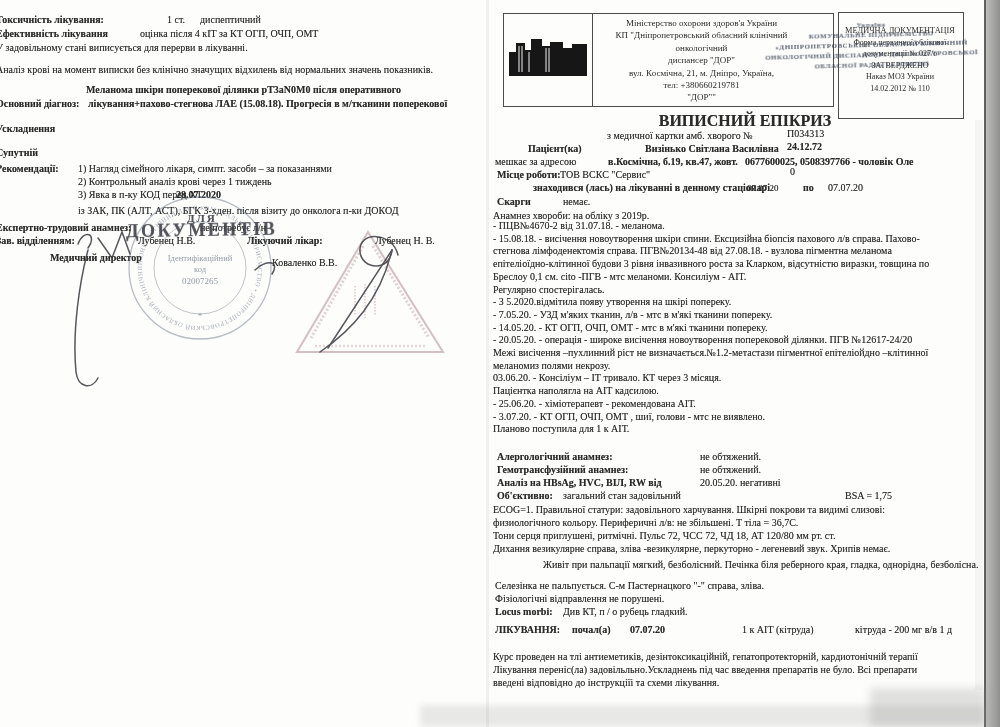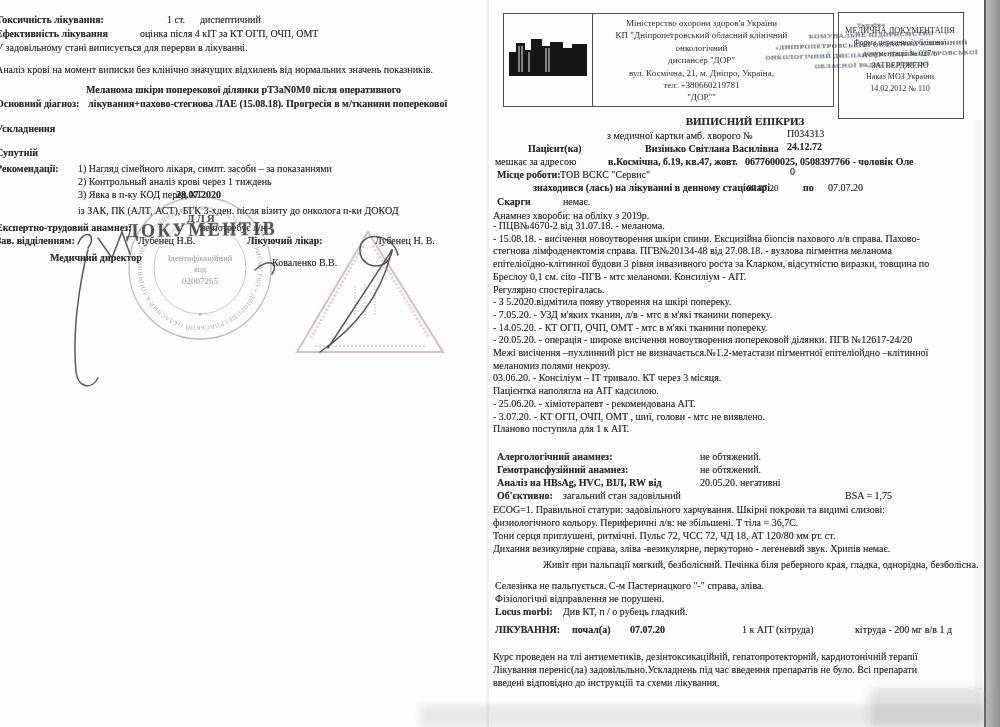--- a/index.html
+++ b/index.html
@@ -124,21 +124,21 @@
     <div>Наказ МОЗ України</div>
     <div>14.02.2012 № 110</div>
   </div>
 
   <div class="lines stamp-blue" style="left:764px;top:20px;width:215px;font-size:7px;line-height:10px;transform:rotate(-1.5deg);text-align:center;">Україна
 КОМУНАЛЬНЕ ПІДПРИЄМСТВО
 «ДНІПРОПЕТРОВСЬКИЙ ОБЛАСНИЙ КЛІНІЧНИЙ
 ОНКОЛОГІЧНИЙ ДИСПАНСЕР» ДНІПРОПЕТРОВСЬКОЇ
 ОБЛАСНОЇ РАДИ»   і.к.02007265</div>
 
-  <div class="t b" style="left:600px;top:115px;width:290px;text-align:center;font-size:11px;">ВИПИСНИЙ ЕПІКРИЗ</div>
+  <div class="t b" style="left:600px;top:115px;width:290px;text-align:center;font-size:16px;">ВИПИСНИЙ ЕПІКРИЗ</div>
   <div class="t" style="left:607px;top:130px;">з медичної картки амб. хворого №</div>
   <div class="t" style="left:787px;top:128px;">П034313</div>
 
   <div class="t b" style="left:528px;top:143px;">Пацієнт(ка)</div>
   <div class="t b" style="left:645px;top:143px;">Визінько Світлана Василівна</div>
   <div class="t b" style="left:787px;top:141px;text-align:center;">24.12.72</div>
 
   <div class="t" style="left:495px;top:156px;">мешкає за адресою</div>
   <div class="t b" style="left:608px;top:156px;">в.Космічна, б.19, кв.47, жовт.</div>
   <div class="t b" style="left:745px;top:156px;">0677600025, 0508397766 - чоловік Оле</div>

